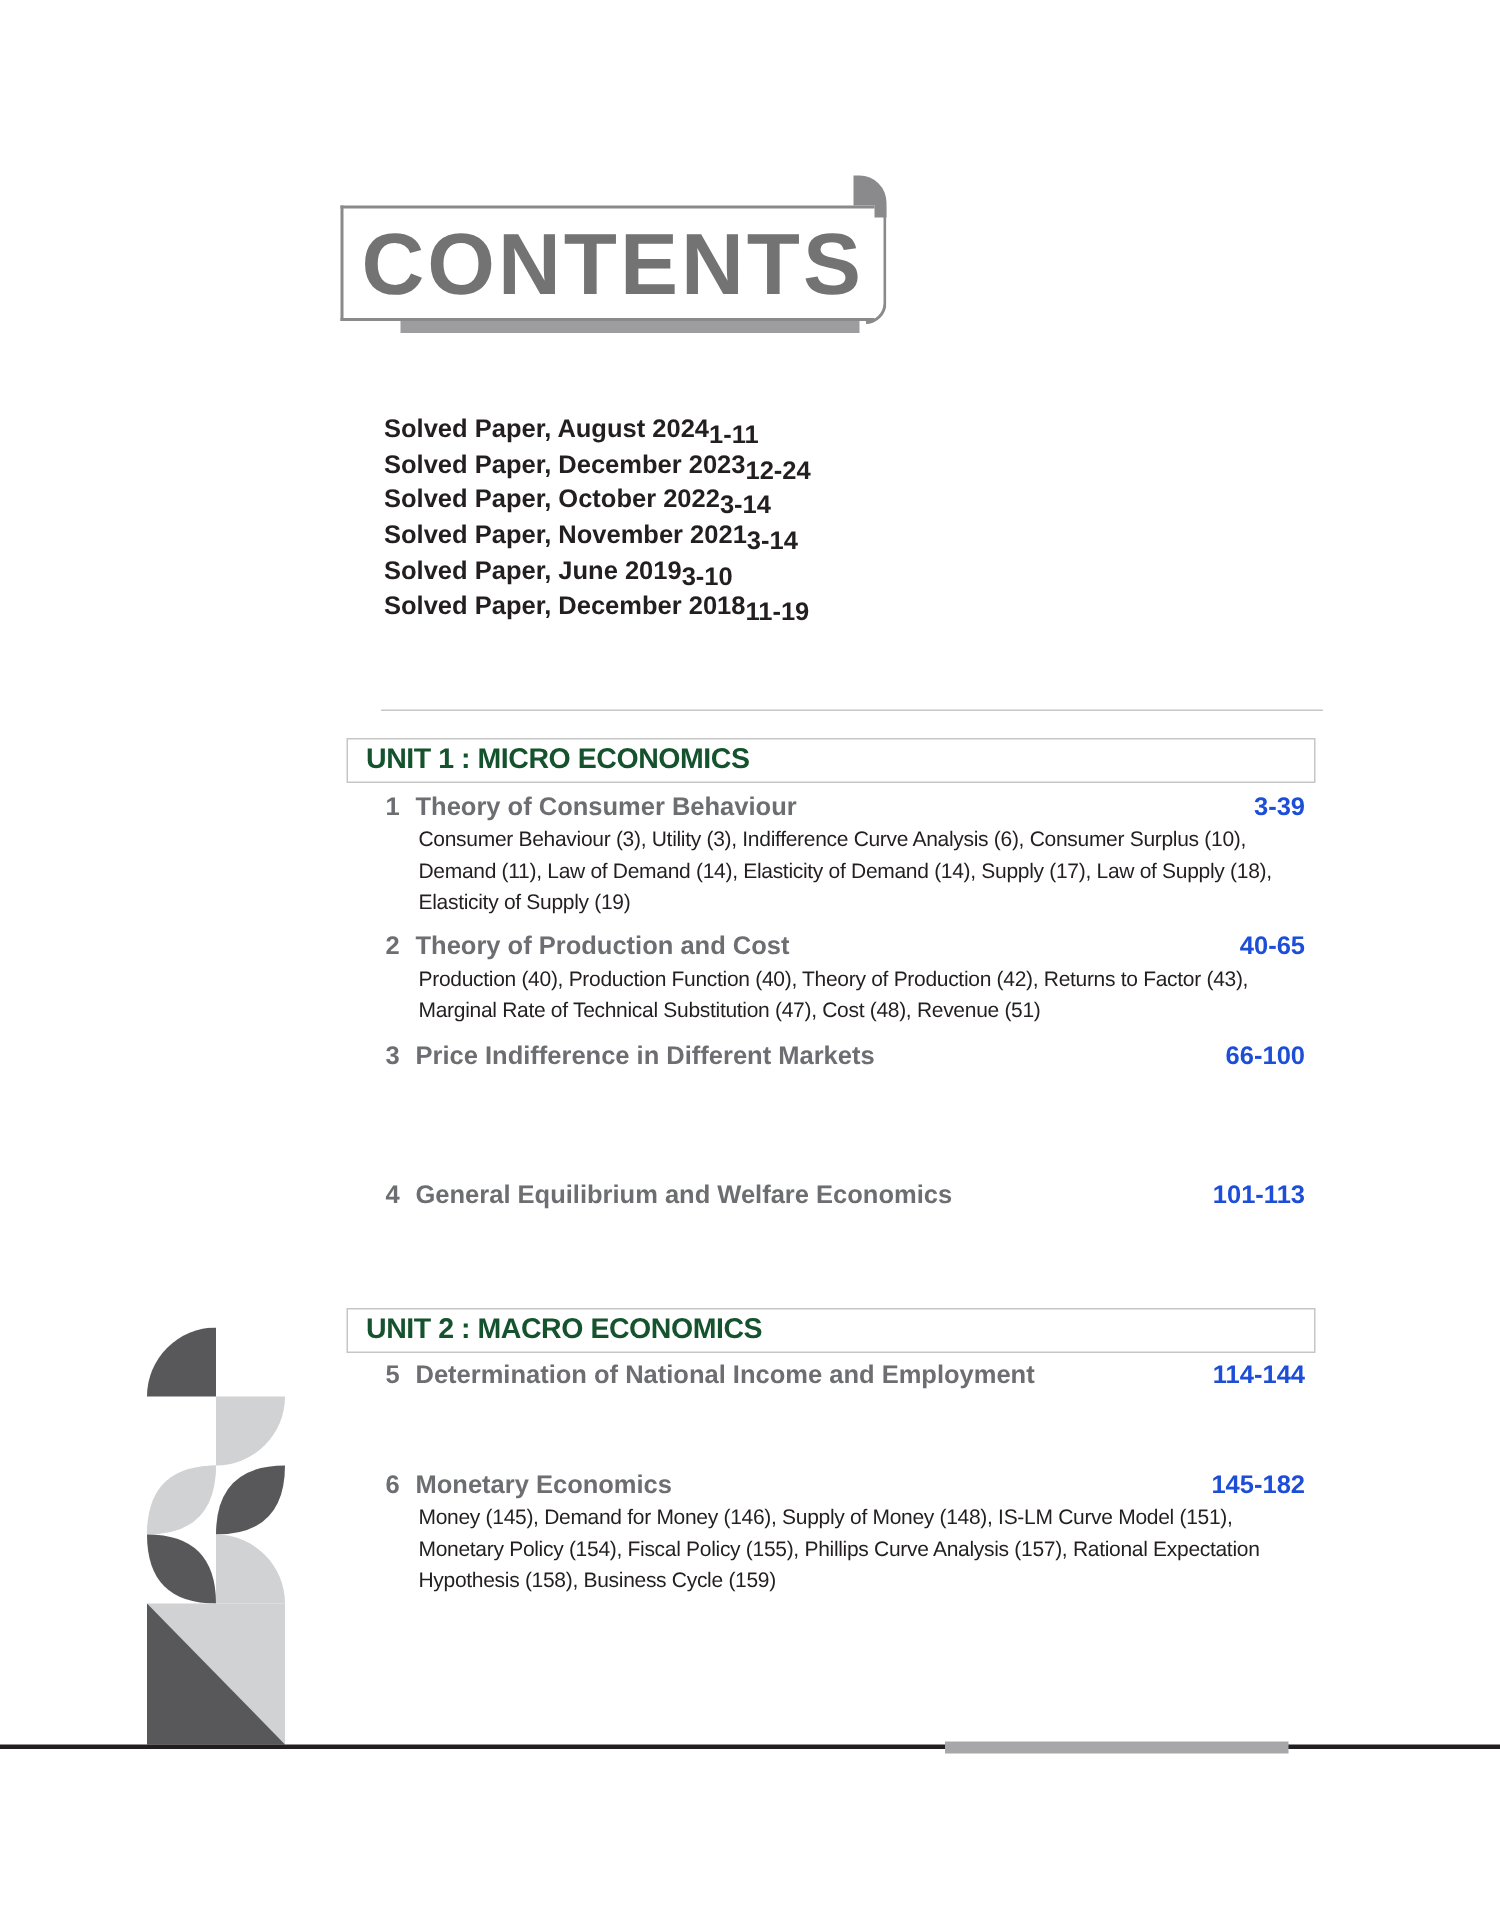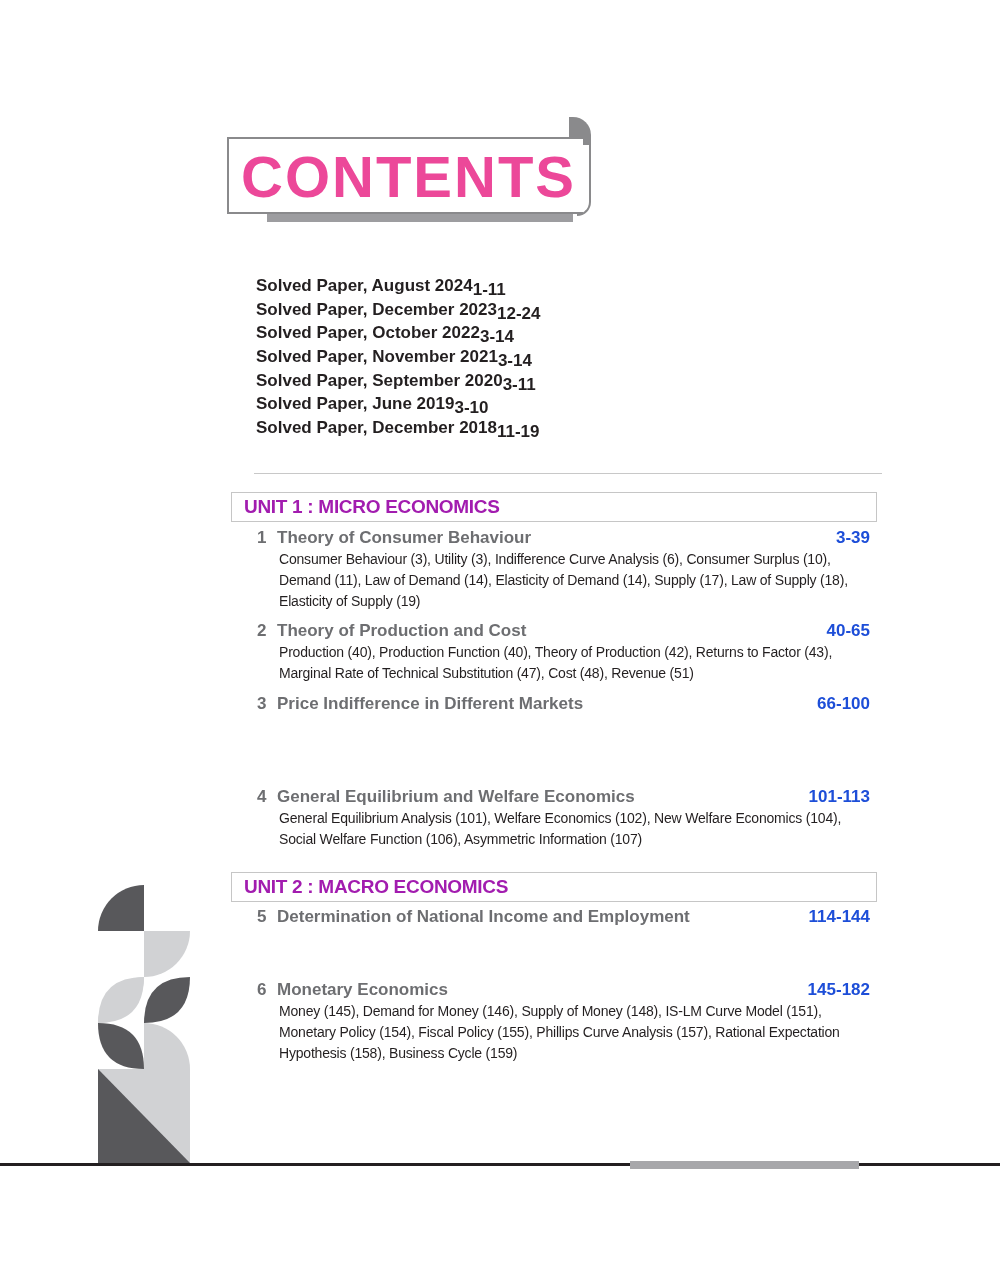--- a/index.html
+++ b/index.html
@@ -19,31 +19,31 @@
     .title-right {
       position: absolute; right: 2px; top: 20px; width: 14px; height: 79px;
       border-right: 2px solid #8a8a8c; border-bottom: 2px solid #8a8a8c;
       border-bottom-right-radius: 14px; box-sizing: border-box;
     }
     .title-shadow {
       position: absolute; left: 42px; top: 97px; width: 306px; height: 8px; background: #9d9da0;
     }
     .title-text {
       position: absolute; left: 16px; top: 30px; font-size: 58px; font-weight: 700;
-      letter-spacing: 2px; color: #ec4899; line-height: 60px;
+      letter-spacing: 2px; color: #737373; line-height: 60px;
     }
     .papers { position: absolute; left: 256px; top: 274px; width: 628px; }
     .paper-row { display: flex; justify-content: flex-start; height: 23.7px; font-weight: 700; font-size: 17px; line-height: 23px; color: #231f20; }
     .paper-row .pg { padding-top: 4px; }
     .sep { position: absolute; left: 254px; top: 473px; width: 628px; height: 1px; background: #c8c8c8; }
     .unit-box {
       position: absolute; left: 231px; width: 646px; height: 30px; border: 1.5px solid #c6c6c6;
       box-sizing: border-box;
     }
-    .unit-box span { position: absolute; left: 12px; top: 3px; font-size: 19px; font-weight: 700; color: #a21caf; letter-spacing: -0.3px; }
+    .unit-box span { position: absolute; left: 12px; top: 3px; font-size: 19px; font-weight: 700; color: #14532d; letter-spacing: -0.3px; }
     .chapter { position: absolute; left: 257px; width: 613px; }
     .ch-head { display: flex; font-weight: 700; font-size: 17px; color: #6d6e71; height: 22px; line-height: 22px; }
     .ch-num { width: 20px; color: #6d6e71; }
     .ch-title { flex: 1; }
     .ch-pages { color: #1d4ed8; }
     .ch-desc { margin-left: 22px; font-size: 14px; line-height: 21px; color: #231f20; letter-spacing: -0.2px; }
     .deco { position: absolute; left: 98px; top: 885px; }
     .bottom-line { position: absolute; left: 0; top: 1163px; width: 1000px; height: 3px; background: #231f20; }
     .bottom-bar { position: absolute; left: 630px; top: 1161px; width: 229px; height: 8px; background: #a7a7aa; }
   </style>
@@ -67,24 +67,20 @@
       <span>Solved Paper, December 2023</span>
       <span class="pg">12-24</span>
     </div>
   <div class="paper-row">
       <span>Solved Paper, October 2022</span>
       <span class="pg">3-14</span>
     </div>
   <div class="paper-row">
       <span>Solved Paper, November 2021</span>
       <span class="pg">3-14</span>
-    </div>
-  <div class="paper-row">
-      <span>Solved Paper, September 2020</span>
-      <span class="pg">3-11</span>
     </div>
   <div class="paper-row">
       <span>Solved Paper, June 2019</span>
       <span class="pg">3-10</span>
     </div>
   <div class="paper-row">
       <span>Solved Paper, December 2018</span>
       <span class="pg">11-19</span>
     </div>
 </div>
@@ -120,21 +116,20 @@
       <span class="ch-pages">66-100</span>
     </div>
 </div>
 
 <div class="chapter" style="top:786px;">
   <div class="ch-head">
       <span class="ch-num">4</span>
       <span class="ch-title">General Equilibrium and Welfare Economics</span>
       <span class="ch-pages">101-113</span>
     </div>
-  <div class="ch-desc">General Equilibrium Analysis (101), Welfare Economics (102), New Welfare Economics (104), Social Welfare Function (106), Asymmetric Information (107)</div>
 </div>
 
 <div class="unit-box" style="top:872px;">
   <span>UNIT 2 : MACRO ECONOMICS</span>
 </div>
 
 <div class="chapter" style="top:906px;">
   <div class="ch-head">
       <span class="ch-num">5</span>
       <span class="ch-title">Determination of National Income and Employment</span>

